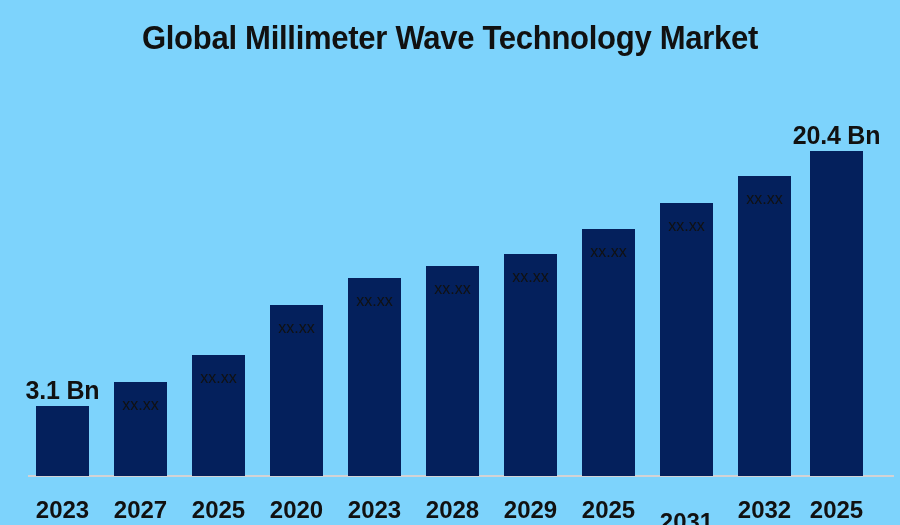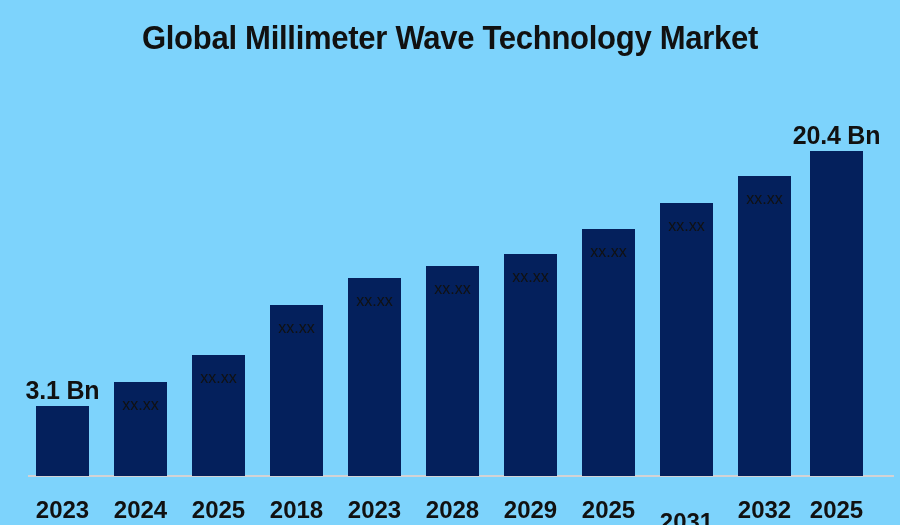--- a/index.html
+++ b/index.html
@@ -120,23 +120,23 @@
         <div class="bar-value-label estimate" style="width: 130px; left: 543.5px; top: 205px; color: rgb(17, 17, 17);">xx.xx</div>
         <div class="bar-rect" style="left: 660px; width: 53px; top: 203px; height: 273px; background: rgb(4, 32, 92);"></div>
         <div class="bar-value-label estimate" style="width: 130px; left: 621.5px; top: 179px; color: rgb(17, 17, 17);">xx.xx</div>
         <div class="bar-rect" style="left: 738px; width: 53px; top: 176px; height: 300px; background: rgb(4, 32, 92);"></div>
         <div class="bar-value-label estimate" style="width: 130px; left: 699.5px; top: 152px; color: rgb(17, 17, 17);">xx.xx</div>
         <div class="bar-rect" style="left: 810px; width: 53px; top: 151px; height: 325px; background: rgb(4, 32, 92);"></div>
         <div class="bar-value-label highlight" style="width: 130px; left: 771.5px; top: 121px; color: rgb(17, 17, 17);">20.4 Bn</div>
       </div>
     <div id="category-labels">
         <div class="bar-category-label" style="width: 100px; left: 12.5px; color: rgb(17, 17, 17);">2023</div>
-        <div class="bar-category-label" style="width: 100px; left: 90.5px; color: rgb(17, 17, 17);">2024</div>
+        <div class="bar-category-label" style="width: 100px; left: 90.5px; color: rgb(17, 17, 17);">2027</div>
         <div class="bar-category-label" style="width: 100px; left: 168.5px; color: rgb(17, 17, 17);">2025</div>
-        <div class="bar-category-label" style="width: 100px; left: 246.5px; color: rgb(17, 17, 17);">2018</div>
+        <div class="bar-category-label" style="width: 100px; left: 246.5px; color: rgb(17, 17, 17);">2020</div>
         <div class="bar-category-label" style="width: 100px; left: 324.5px; color: rgb(17, 17, 17);">2023</div>
         <div class="bar-category-label" style="width: 100px; left: 402.5px; color: rgb(17, 17, 17);">2028</div>
         <div class="bar-category-label" style="width: 100px; left: 480.5px; color: rgb(17, 17, 17);">2029</div>
         <div class="bar-category-label" style="width: 100px; left: 558.5px; color: rgb(17, 17, 17);">2025</div>
         <div class="bar-category-label" style="width: 100px; left: 636.5px; color: rgb(17, 17, 17); margin-top: 12px;">2031</div>
         <div class="bar-category-label" style="width: 100px; left: 714.5px; color: rgb(17, 17, 17);">2032</div>
         <div class="bar-category-label" style="width: 100px; left: 786.5px; color: rgb(17, 17, 17);">2025</div>
       </div>
   </div>
 

